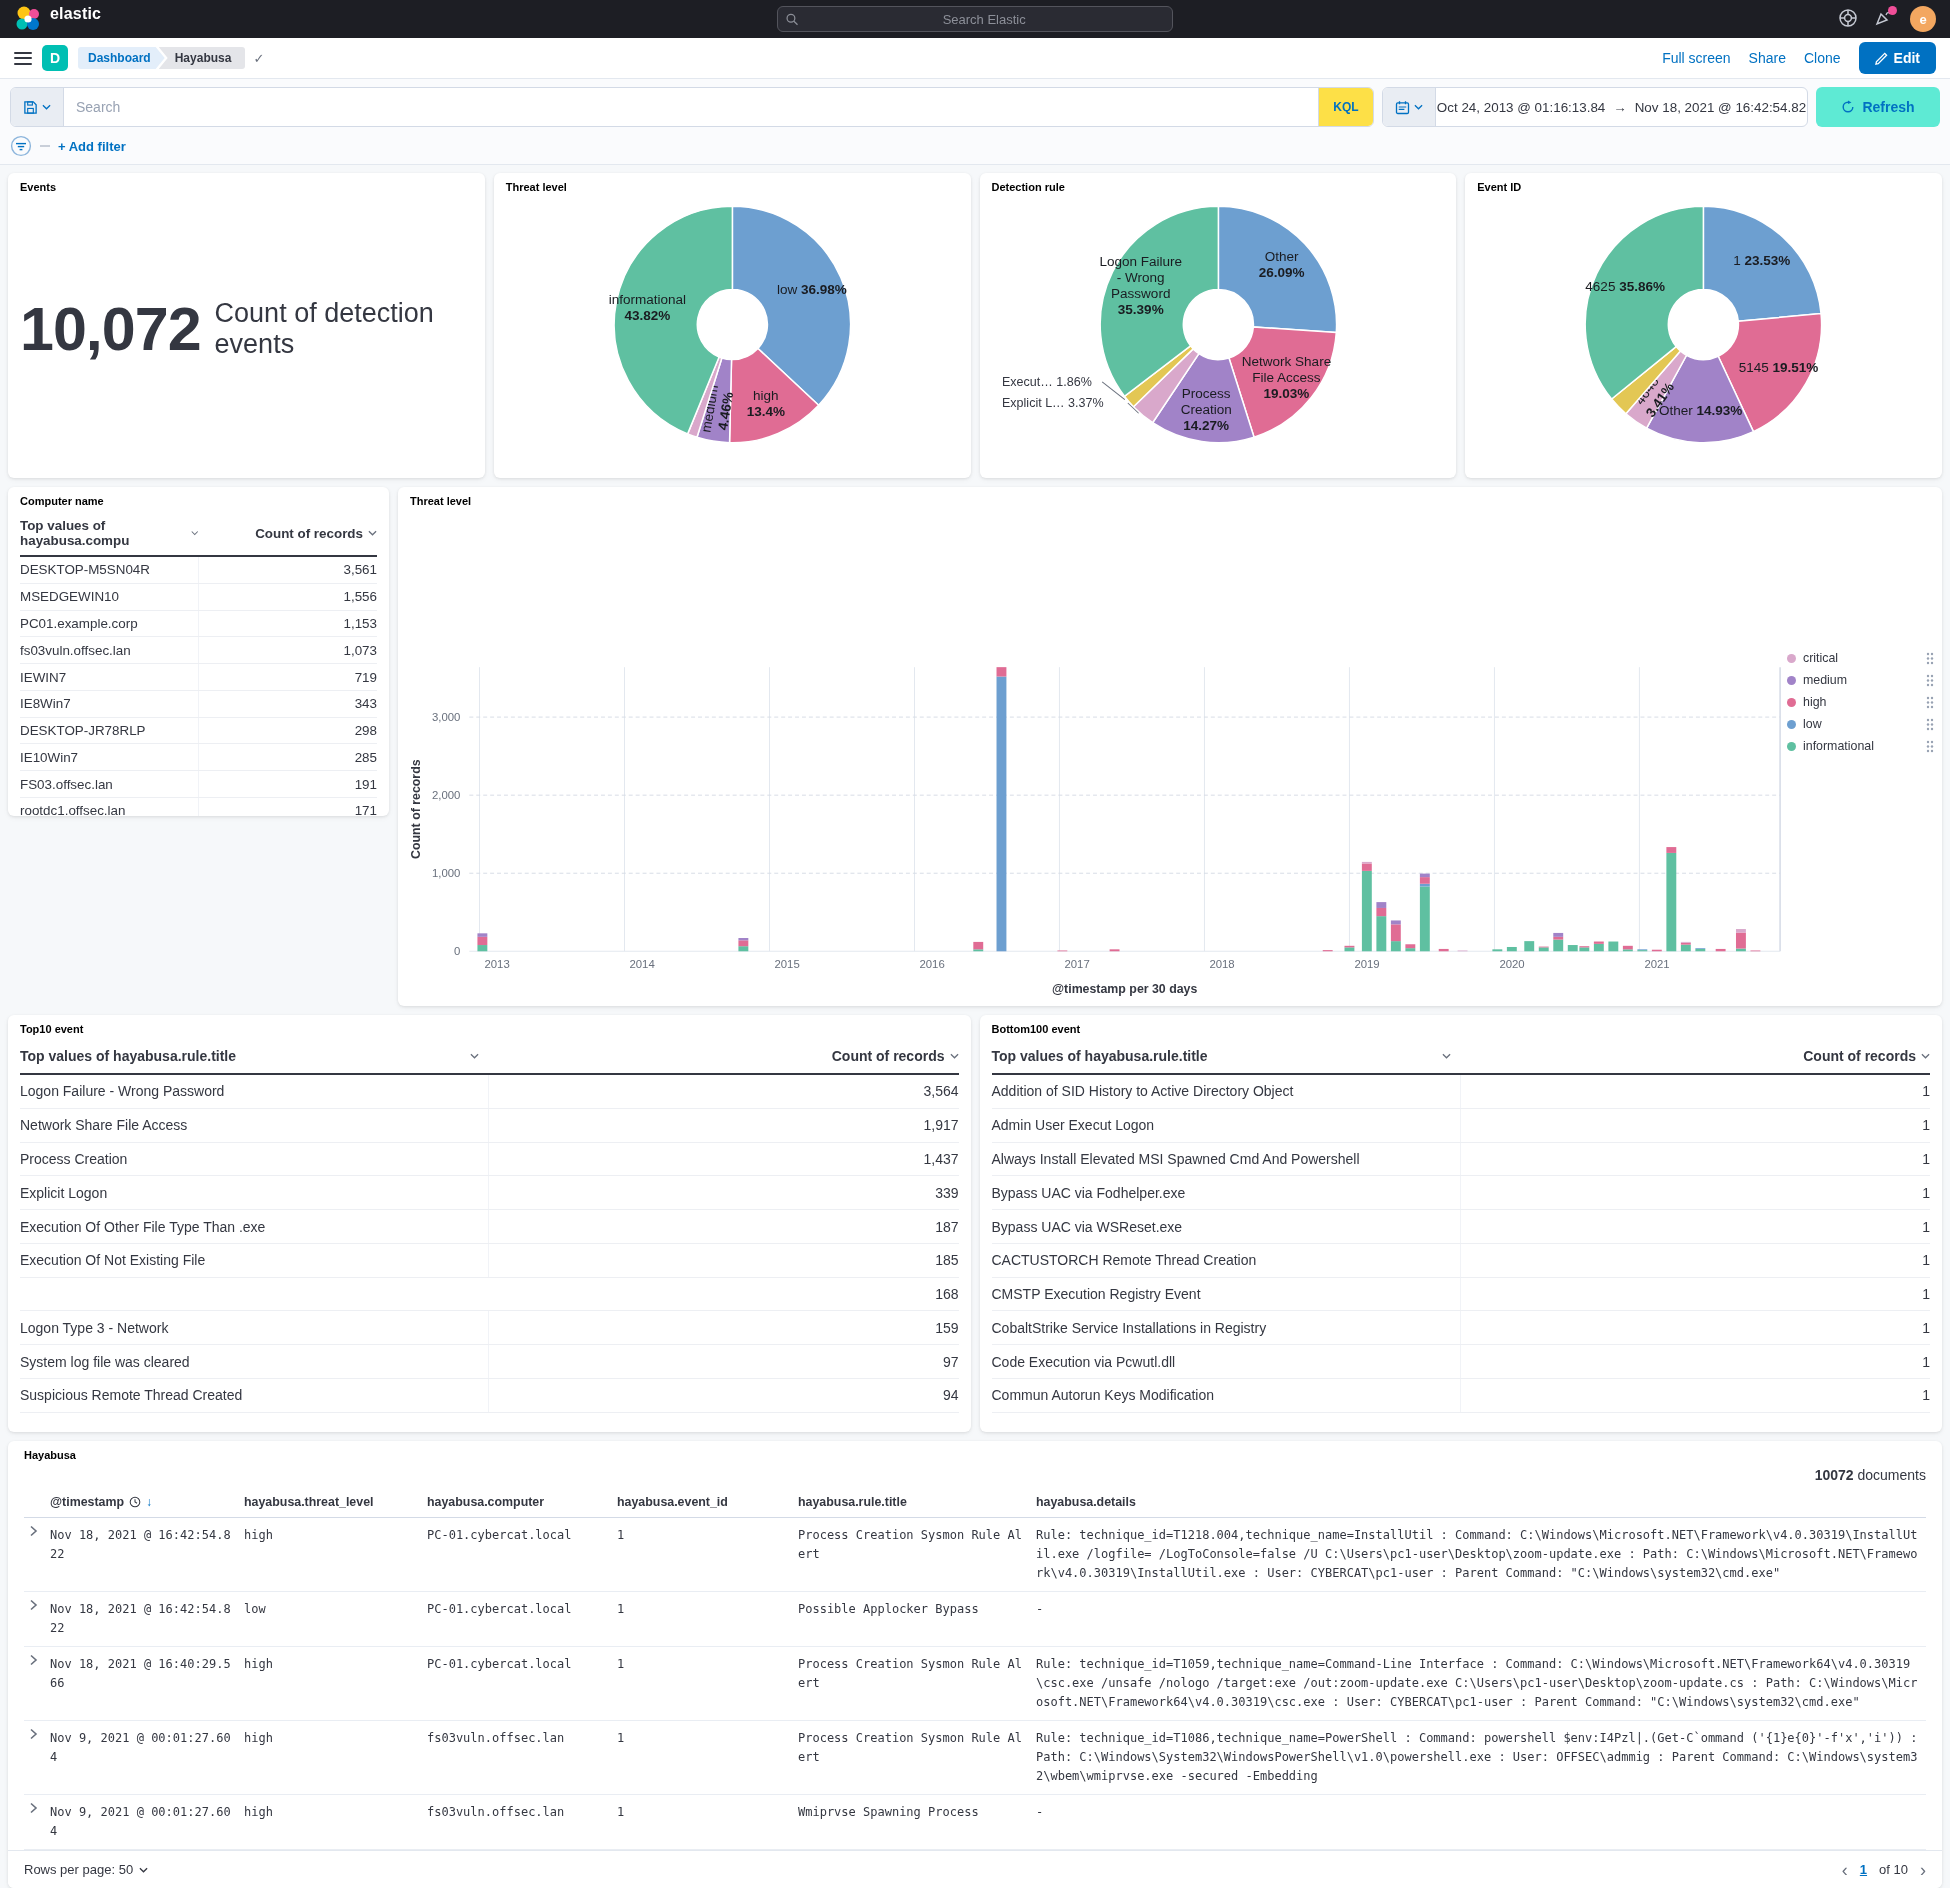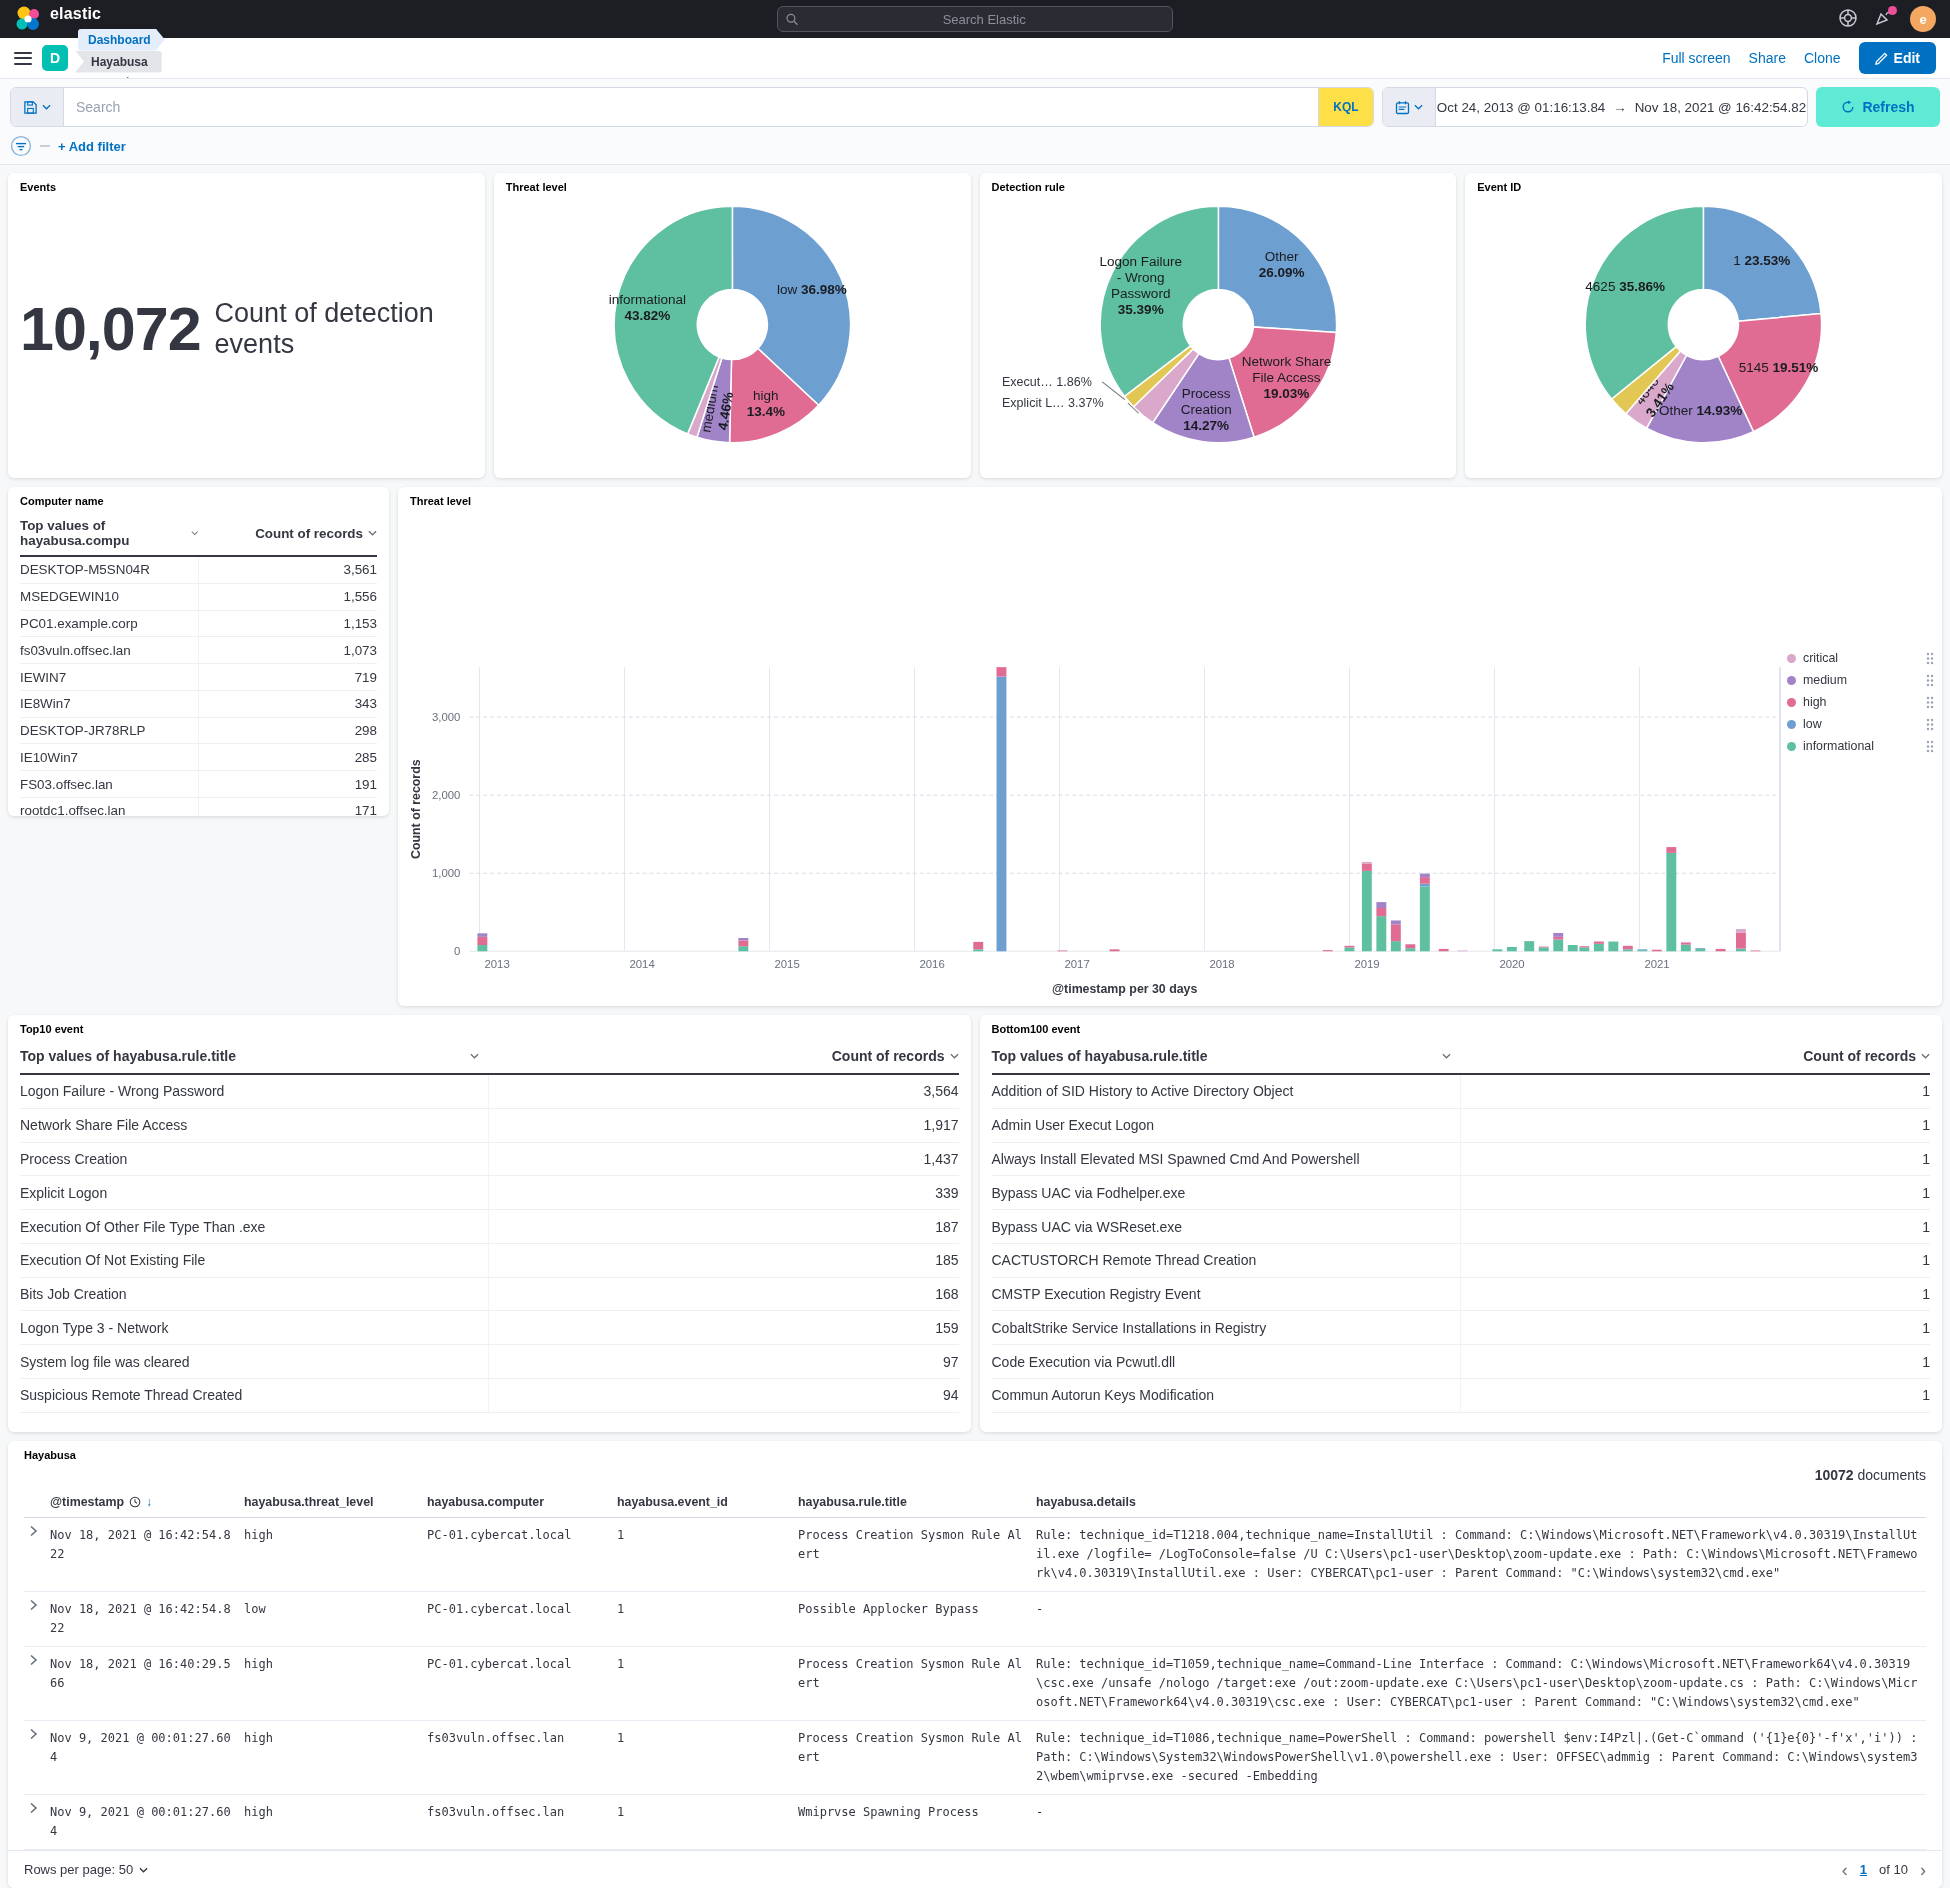--- a/index.html
+++ b/index.html
@@ -18,21 +18,21 @@
   .nav-right { width:297px; display:flex; justify-content:flex-end; align-items:center; gap:16px; }
   .nav-icon-btn { background:none; border:none; cursor:pointer; position:relative; height:22px; }
   .nav-dot { position:absolute; top:-2px; right:-3px; width:9px; height:9px; border-radius:50%; background:#F04E98; }
   .avatar { width:26px; height:26px; border-radius:50%; background:#F3A760; color:#fff; font-size:13px; font-weight:700; display:flex; align-items:center; justify-content:center; border:none; }
 
   
   .toolbar { height:40px; background:#fff; display:flex; align-items:center; padding:0 14px; gap:10px; flex:0 0 auto; }
   .burger { width:18px; height:13px; display:flex; flex-direction:column; justify-content:space-between; background:none; border:none; cursor:pointer;}
   .burger span { display:block; height:2px; background:#343741; border-radius:1px; }
   .app-tile { width:26px; height:26px; border-radius:5px; background:#00BFB3; color:#fff; font-weight:700; font-size:14px; display:flex; align-items:center; justify-content:center; border:none; }
-  .crumbs { display:flex; align-items:center;flex-direction:column; }
+  .crumbs { display:flex; align-items:center; }
   .crumb { height:22px; display:flex; align-items:center; font-size:12px; padding:0 14px 0 10px; border:none; cursor:pointer; }
   .crumb-1 { background:#E3EEFA; color:#0071C2; font-weight:600; clip-path:polygon(0 0, calc(100% - 9px) 0, 100% 50%, calc(100% - 9px) 100%, 0 100%); border-radius:3px 0 0 3px; }
   .crumb-2 { background:#E4E5E9; color:#343741; font-weight:600; clip-path:polygon(0 0, 100% 0, 100% 100%, 0 100%, 9px 50%); margin-left:-6px; padding-left:16px; border-radius:0 3px 3px 0; }
   .crumb-check { color:#69707D; font-size:13px; margin-left:8px; background:none; border:none; }
   .toolbar-right { margin-left:auto; display:flex; align-items:center; gap:18px; }
   .tool-link { color:#0071C2; font-size:14px; background:none; border:none; cursor:pointer; font-family:"Liberation Sans",sans-serif;}
   .edit-btn { background:#0071C2; color:#fff; border:none; border-radius:6px; height:32px; padding:0 16px; font-size:14px; font-weight:600; display:flex; align-items:center; gap:6px; cursor:pointer; }
 
   
   .subheader { background:#FAFBFD; border-bottom:1px solid #E3E8EF; border-top:1px solid #E3E8EF; padding:8px 10px 6px; flex:0 0 auto; }
@@ -573,21 +573,20 @@
               </div>
               <div class="lrow">
                 <div class="c1">Execution Of Other File Type Than .exe</div>
                 <div class="c2">187</div>
               </div>
               <div class="lrow">
                 <div class="c1">Execution Of Not Existing File</div>
                 <div class="c2">185</div>
               </div>
               <div class="lrow">
-                <div class="c1">Bits Job Creation</div>
                 <div class="c2">168</div>
               </div>
               <div class="lrow">
                 <div class="c1">Logon Type 3 - Network</div>
                 <div class="c2">159</div>
               </div>
               <div class="lrow">
                 <div class="c1">System log file was cleared</div>
                 <div class="c2">97</div>
               </div>

